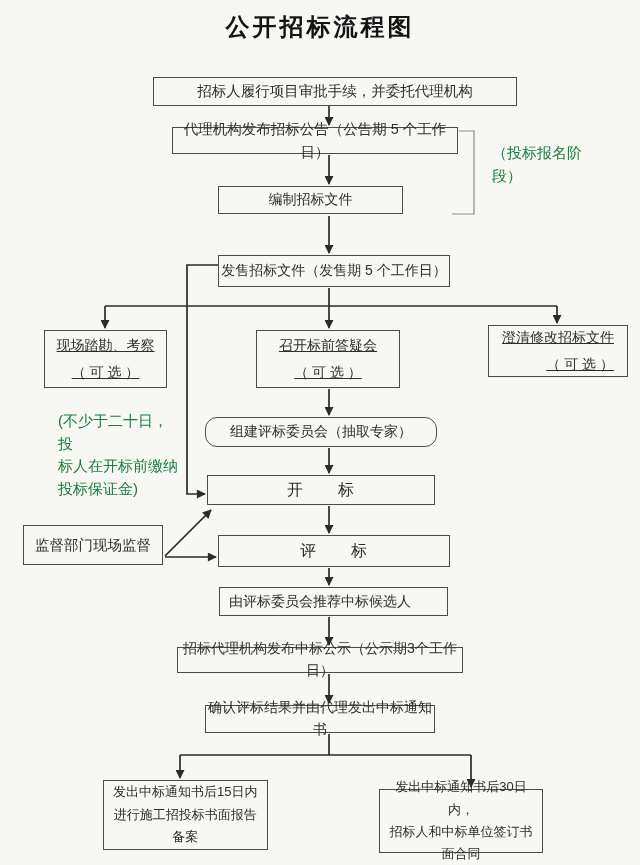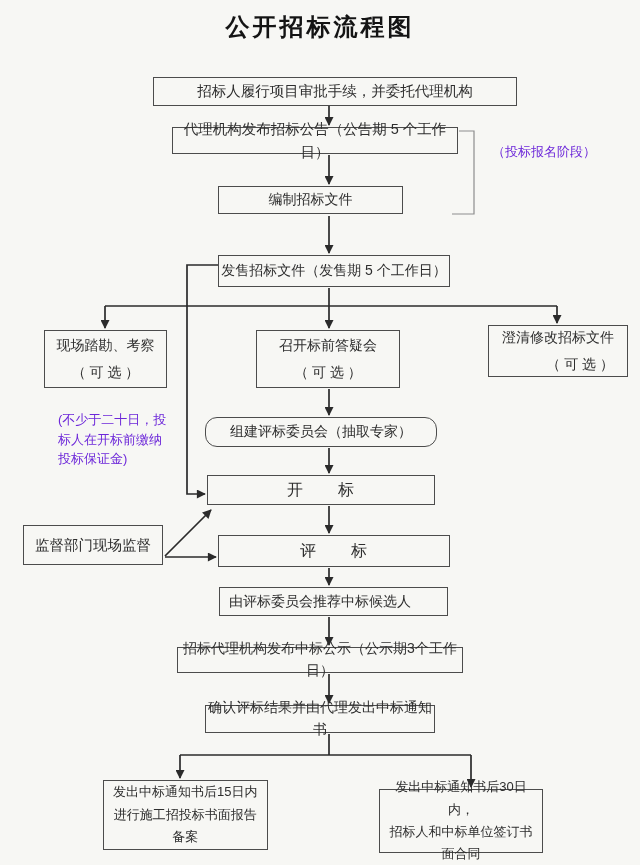--- a/index.html
+++ b/index.html
@@ -39,27 +39,27 @@
     background:var(--bg);
     color:var(--text);
     display:flex;align-items:center;justify-content:center;
     text-align:center;
     font-size:14px;line-height:1.55;
     box-sizing:border-box;
     white-space:pre-line;
   }
   .sz15{font-size:14.5px;}
   .big{font-size:16px;letter-spacing:1px;}
-  .two-line{line-height:1.95;}
+  .two-line{line-height:1.95;text-decoration:underline;}
   .left-align{justify-content:flex-start;text-align:center;padding:5px 9px;}
   .small-txt{font-size:13px;line-height:1.72;}
   .note{
     position:absolute;
-    color:#6d28d9;
-    font-size:13px;line-height:1.5;
+    color:#15803d;
+    font-size:15px;line-height:1.5;
     white-space:pre-line;
   }
 </style>
 </head>
 <body>
 
 <div class="canvas">
 
   <div class="page-title">公开招标流程图</div>
 

